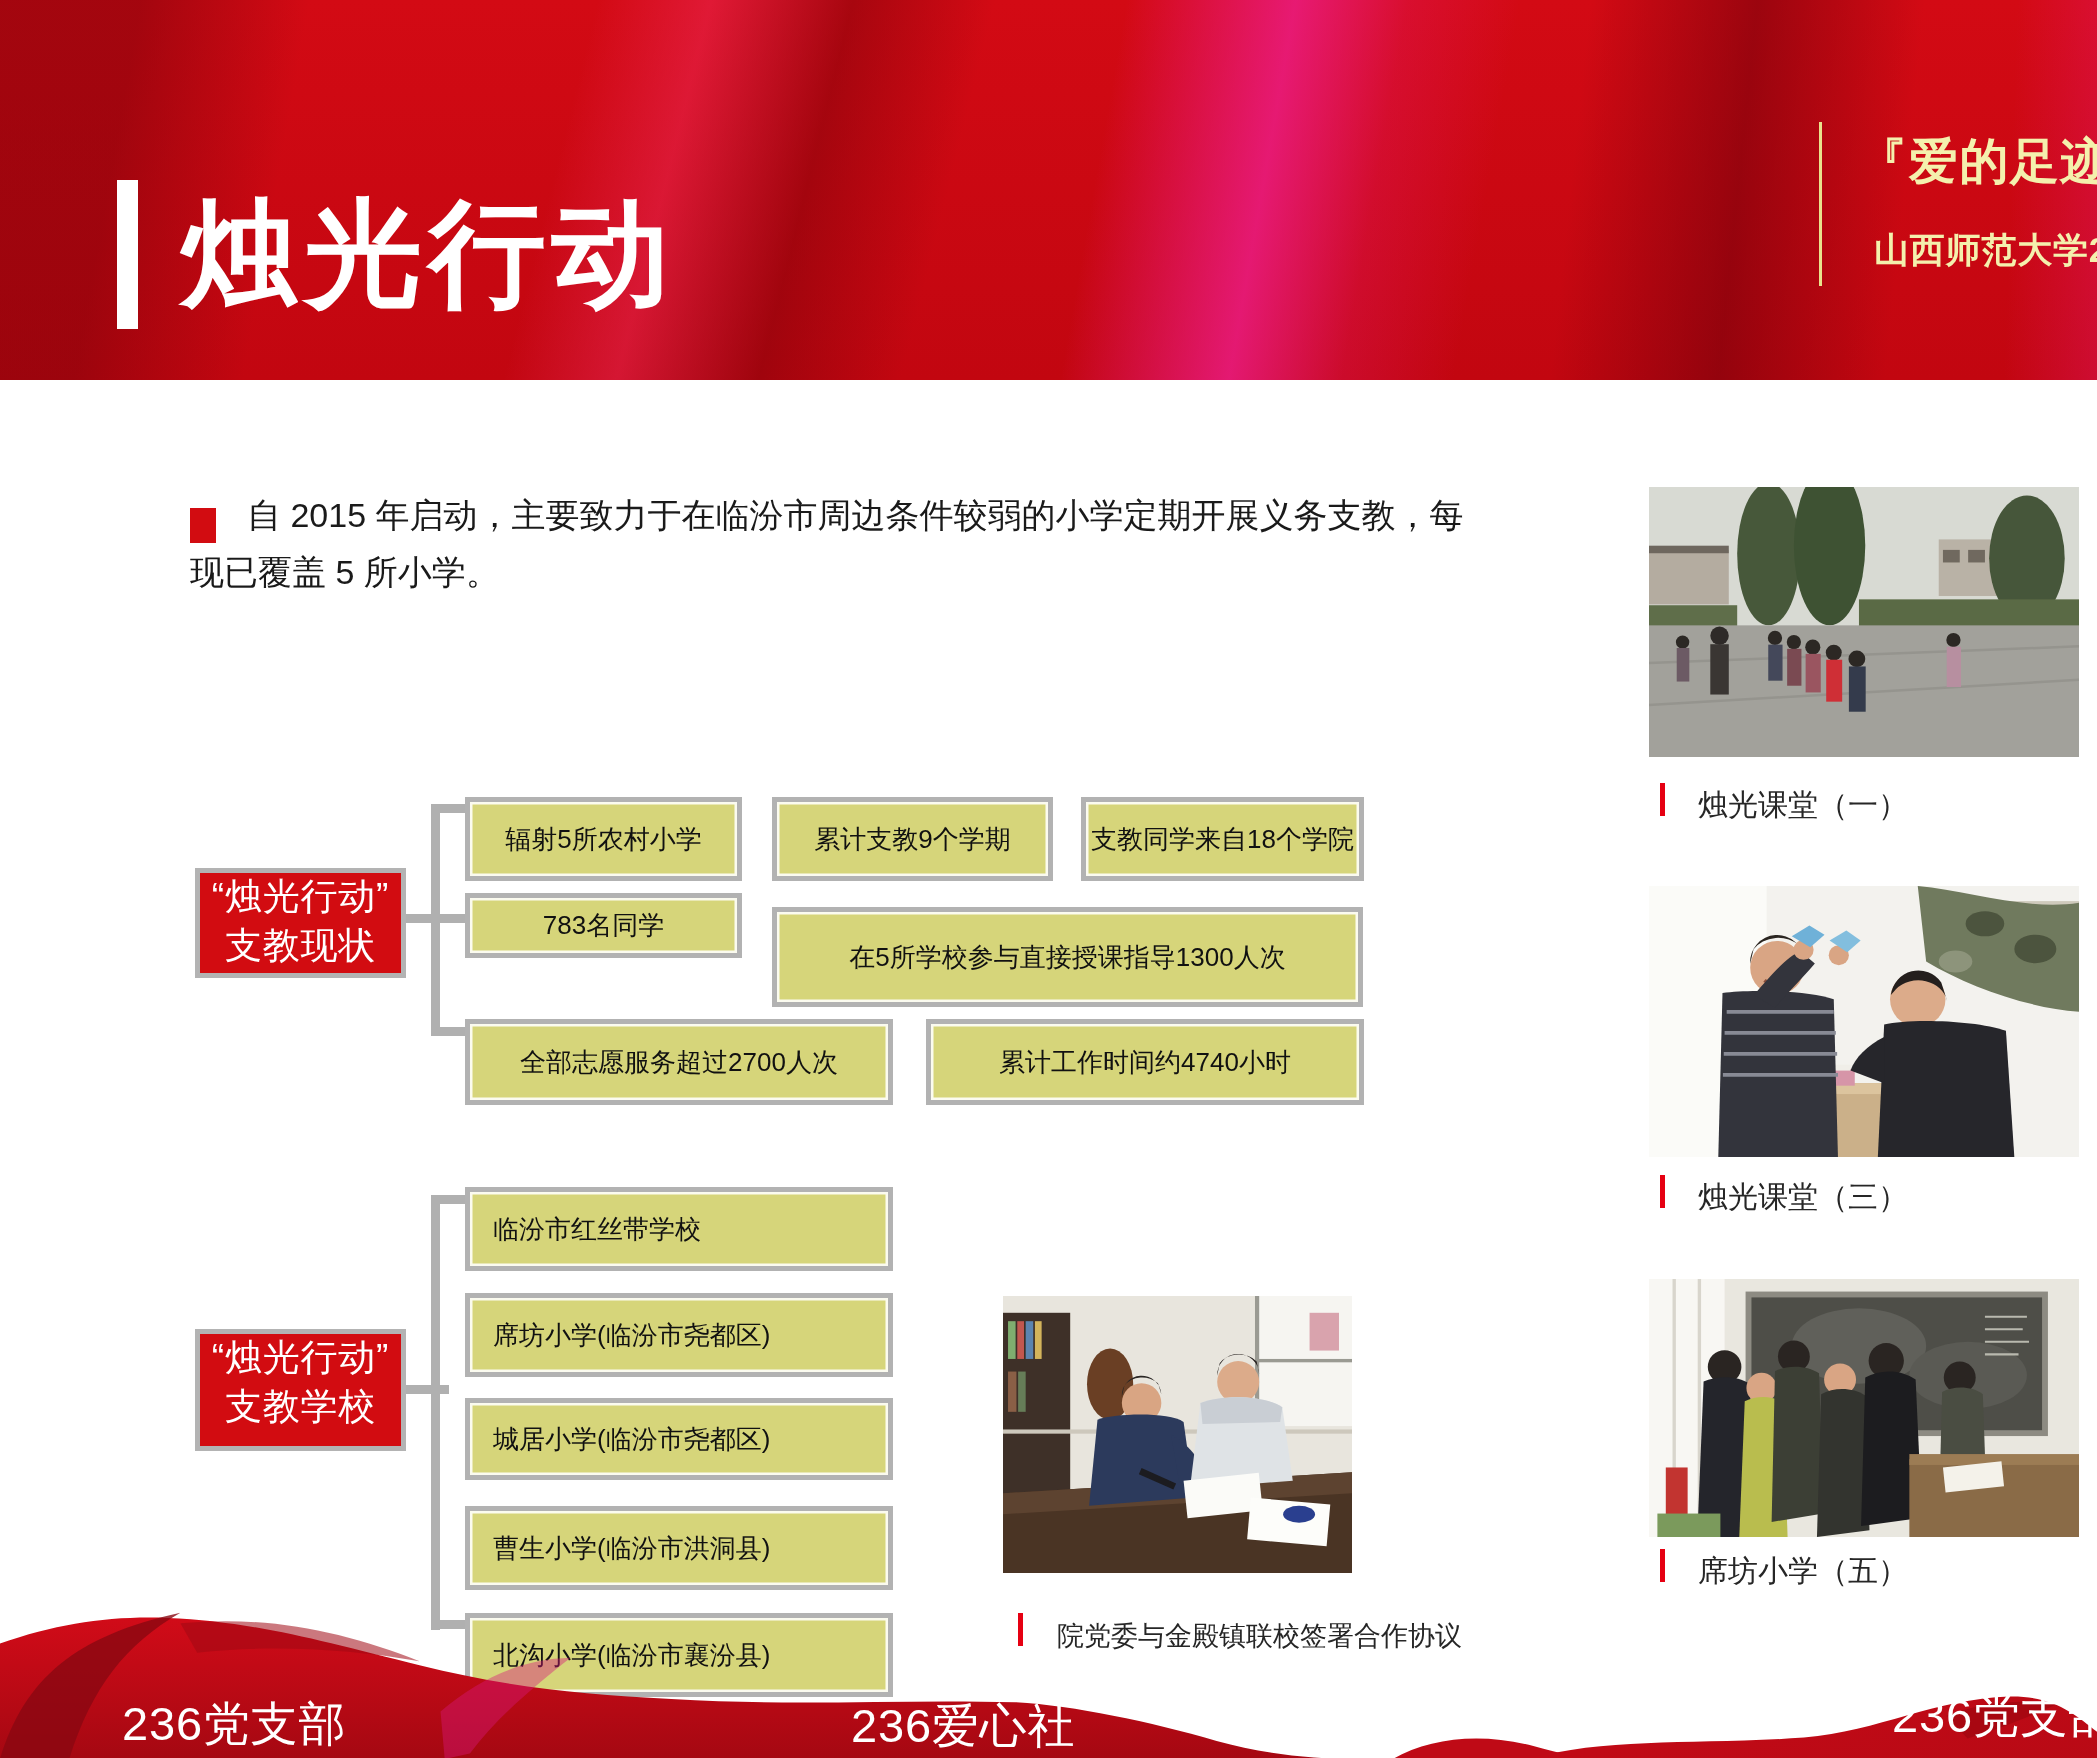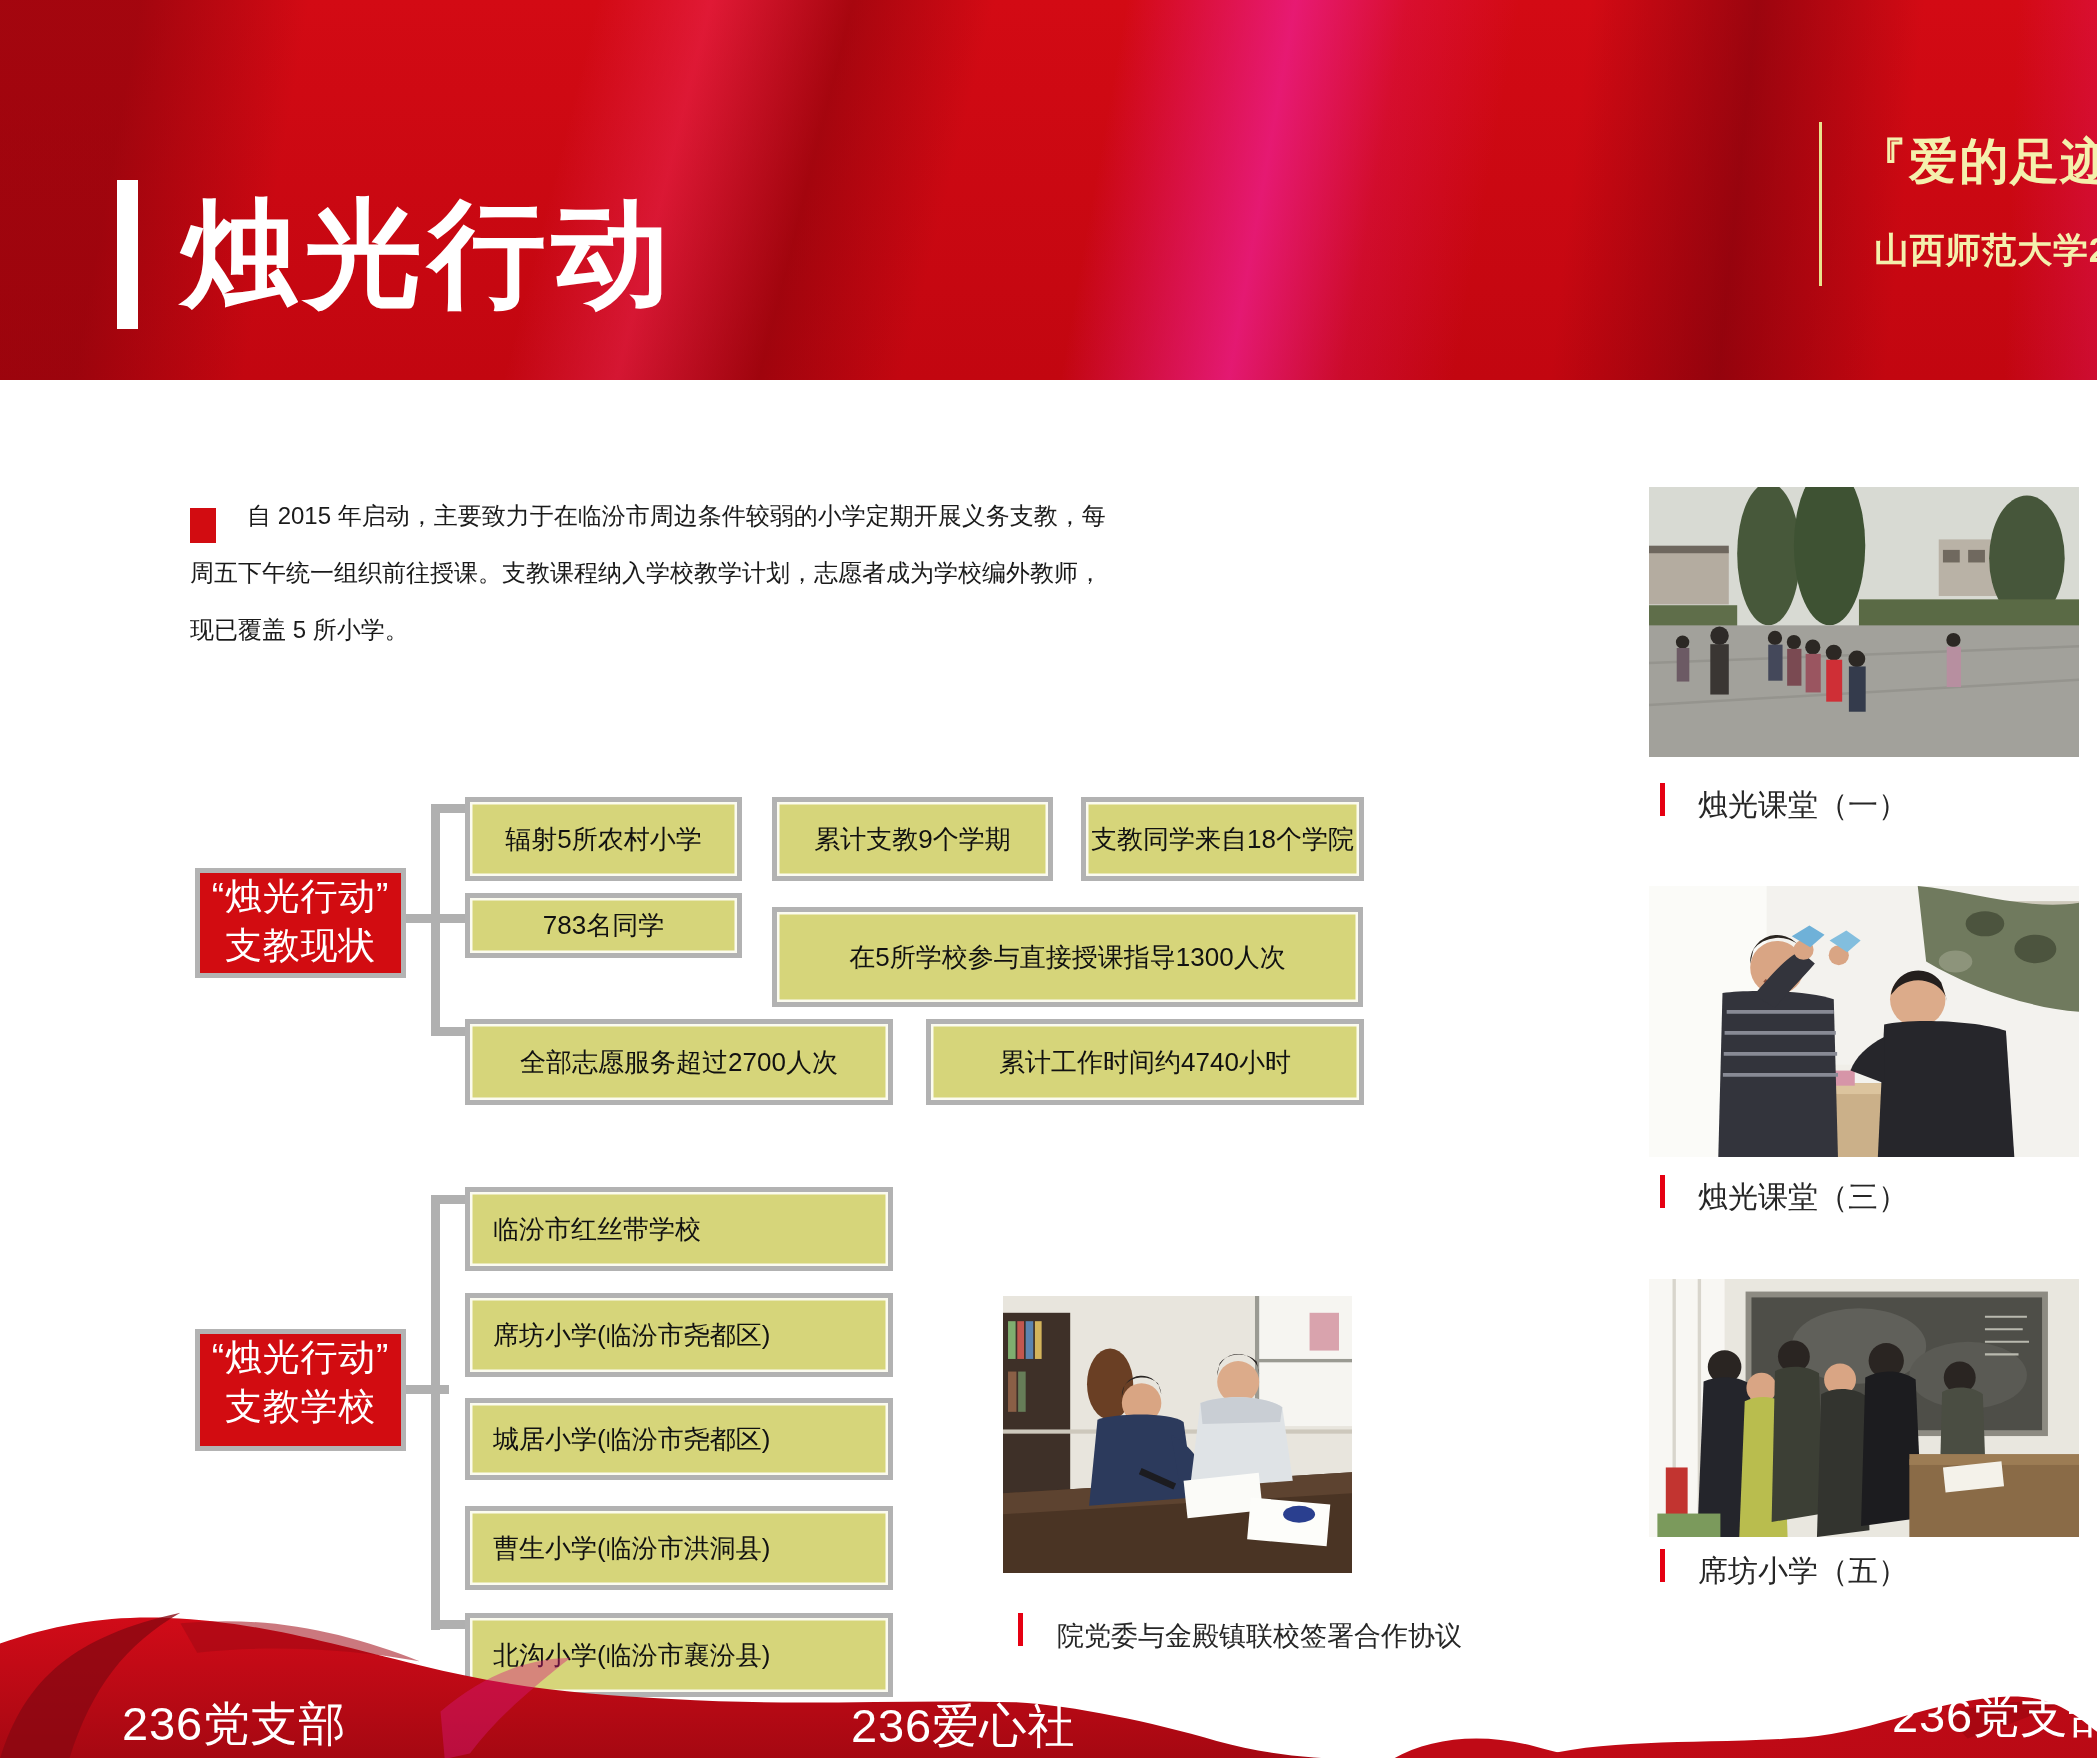--- a/index.html
+++ b/index.html
@@ -17,21 +17,21 @@
       linear-gradient(180deg,#d30a14,#c20610);}
   .hero-bar{position:absolute;left:117px;top:180px;width:21px;height:149px;background:#ffffff;}
   .hero-title{position:absolute;left:181px;top:181px;font-size:117px;line-height:148px;color:#ffffff;
     font-family:"Liberation Serif","DejaVu Serif",serif;font-weight:700;letter-spacing:6.7px;white-space:nowrap;}
   .hdr-divider{position:absolute;left:1819px;top:122px;width:2.9px;height:164px;background:#e9e28c;}
   .hdr-line1{position:absolute;left:1858px;top:129px;font-size:49px;font-weight:700;color:#f4f0ad;letter-spacing:1.7px;white-space:nowrap;}
   .hdr-line2{position:absolute;left:1874px;top:227px;font-size:35px;font-weight:700;color:#f4f0ad;letter-spacing:0.8px;white-space:nowrap;}
 
   
   .intro-bullet{position:absolute;left:190px;top:508px;width:26px;height:35px;background:#d20c11;}
-  #intro{position:absolute;left:190px;top:487px;width:1217px;font-size:24px;line-height:57px;color:#1a1a1a;}
+  #intro{position:absolute;left:190px;top:487px;width:1217px;font-size:34px;line-height:57px;color:#1a1a1a;}
   #intro .line{white-space:nowrap;}
   #intro .line.first{padding-left:57px;}
 
   
   .conn{position:absolute;background:#b0b0b0;}
   .rbox{position:absolute;box-sizing:border-box;border:5.9px solid #b3b3b3;background:#d20c11;
         display:flex;flex-direction:column;align-items:center;
         color:#fff;font-size:37px;line-height:1.32;letter-spacing:0.8px;text-align:center;}
   .ybox{position:absolute;box-sizing:border-box;border:5.5px solid #b2b2b2;background:#d6d57a;
         box-shadow:inset 0 0 0 2.5px #fbfbef;display:flex;align-items:center;justify-content:center;
@@ -58,21 +58,20 @@
     <div class="hero-bar"></div>
     <div class="hero-title">烛光行动</div>
     <div class="hdr-divider"></div>
     <div class="hdr-line1">『爱的足迹』文化教育长廊</div>
     <div class="hdr-line2">山西师范大学236品牌十四年成果汇报展</div>
   </div>
 
   <div class="intro-bullet"></div>
   <div id="intro">
     <div class="line first">自 2015 年启动，主要致力于在临汾市周边条件较弱的小学定期开展义务支教，每</div>
-    <div class="line">周五下午统一组织前往授课。支教课程纳入学校教学计划，志愿者成为学校编外教师，</div>
     <div class="line">现已覆盖 5 所小学。</div>
   </div>
 
   <div>
     <div class="conn" style="left:405px;top:914px;width:67px;height:9.2px;"></div>
     <div class="conn" style="left:431px;top:804px;width:9.2px;height:232px;"></div>
     <div class="conn" style="left:431px;top:804px;width:40px;height:9.2px;"></div>
     <div class="conn" style="left:431px;top:1027px;width:40px;height:9.2px;"></div>
 
     <div class="rbox" style="left:195px;top:868px;width:211px;height:110px;">

